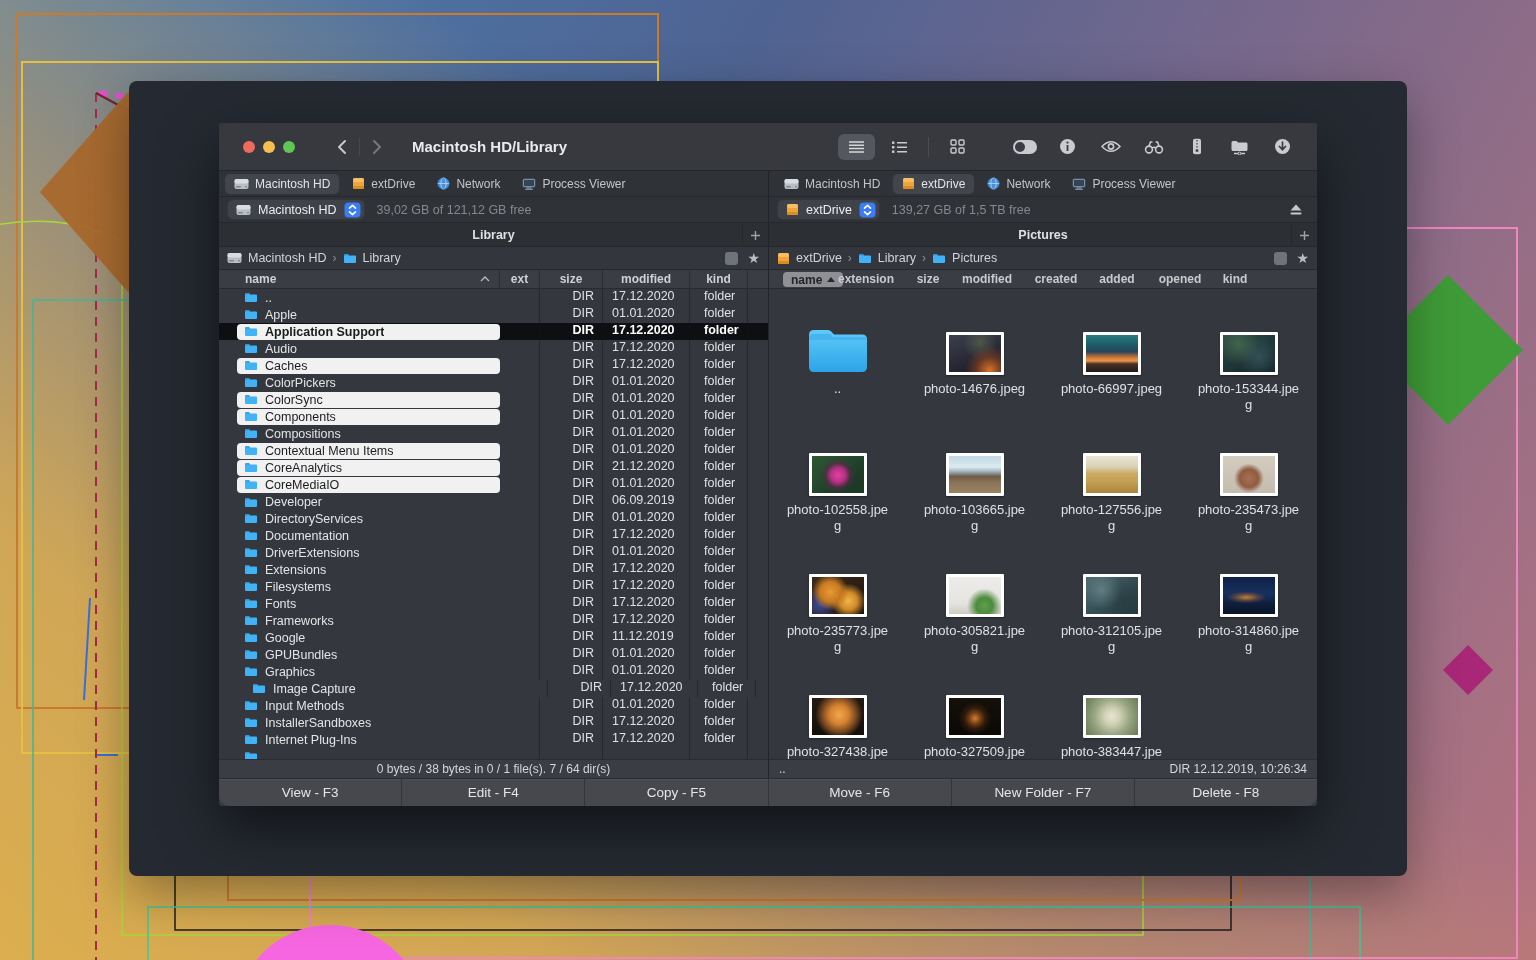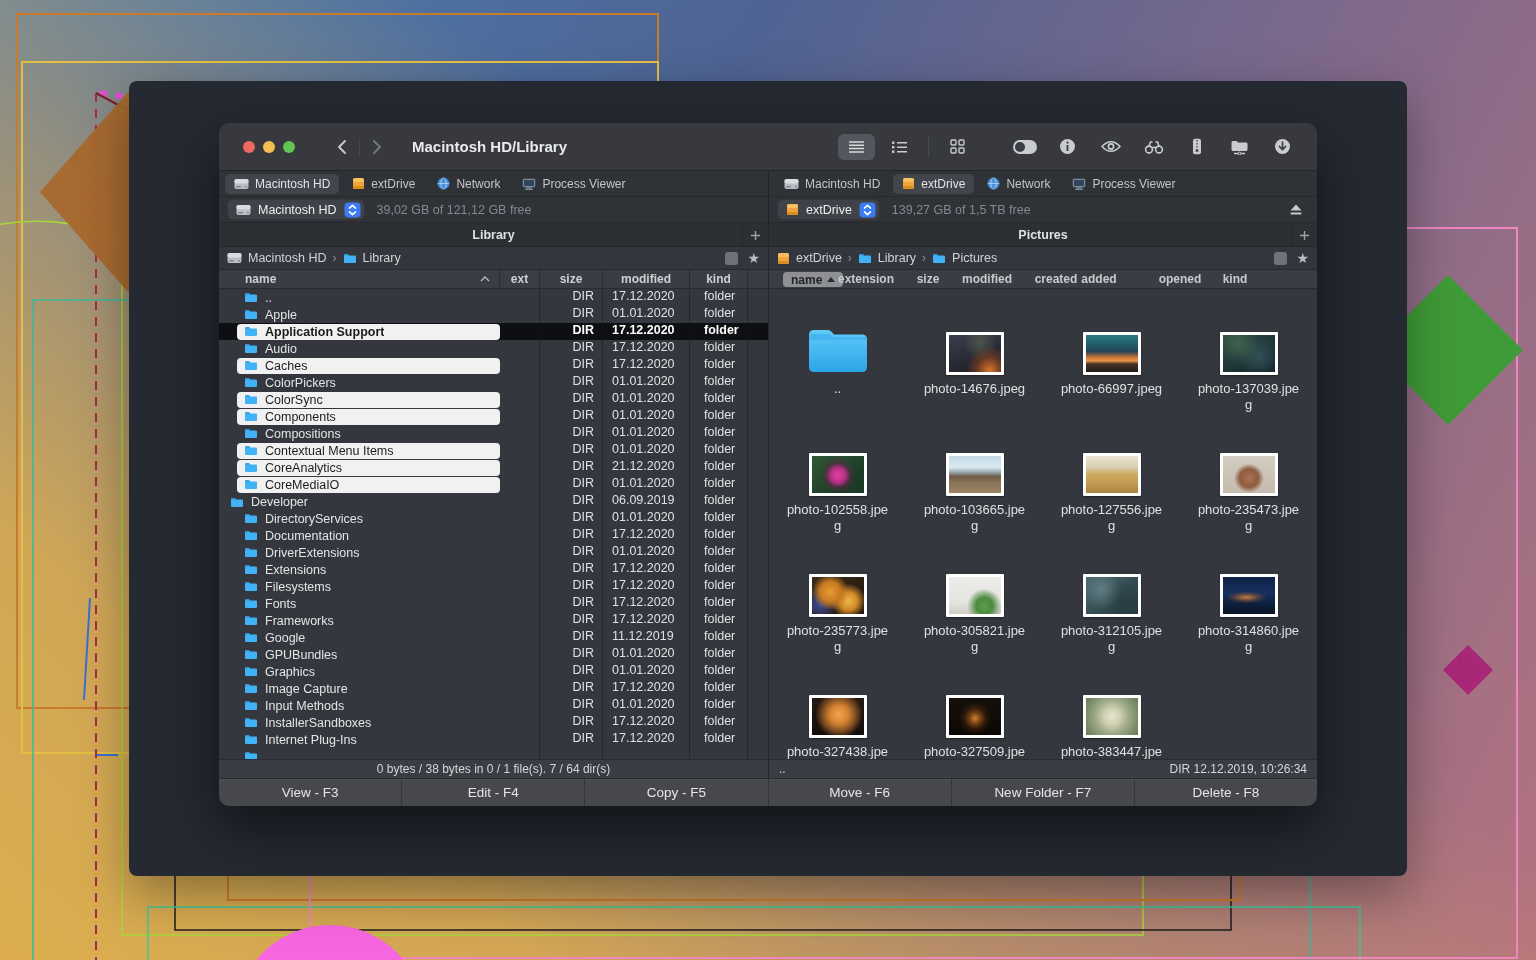--- a/index.html
+++ b/index.html
@@ -9,21 +9,21 @@
   body::before { content:""; position:absolute; inset:0;
          background:linear-gradient(38deg,#dcae4e 0%,rgba(219,171,80,.92) 20%,rgba(214,160,85,.55) 38%,rgba(210,150,90,0) 60%); }
   #shapes { position:absolute; left:0; top:0; }
 
   
   .frame { position:absolute; left:129px; top:81px; width:1278px; height:795px;
            background:#252a32; border-radius:8px; box-shadow:0 18px 50px rgba(0,0,0,.35); }
 
   
   .window { position:absolute; left:219px; top:123px; width:1098px; height:683px;
-            border-radius:12px; background:#34373d; box-shadow:0 22px 55px rgba(0,0,0,.55);
+            border-radius:2px; background:#34373d; box-shadow:0 22px 55px rgba(0,0,0,.55);
             color:#e3e4e6; font-size:12.5px; display:flex; flex-direction:column; }
 
   .titlebar { height:48px; flex:0 0 48px; background:#37393f; border-bottom:1px solid #232529;
               border-radius:10px 10px 0 0; display:flex; align-items:center; padding:0 16px; }
   .lights { display:flex; gap:8px; margin-left:8px; }
   .light { width:12px; height:12px; border-radius:50%; }
   .l-red{background:#ed6a5e;} .l-yellow{background:#f4bf4f;} .l-green{background:#61c554;}
   .navbtns { display:flex; align-items:center; margin-left:30px; gap:0; }
   .navbtn { width:34px; height:24px; display:flex; align-items:center; justify-content:center; }
   .nav-divider { width:1px; height:18px; background:#46484d; }
@@ -602,21 +602,21 @@
                 </span>
                 <span class="fname">CoreMediaIO</span>
               </div>
             </div>
             <div class="col-div" style="width: 40px; height: 17px;"></div>
             <div class="cval col-div" style="width: 63px; text-align: right; padding-left: 0px; padding-right: 8px;">DIR</div>
             <div class="cval col-div" style="width: 87px; text-align: left; padding-left: 9px; padding-right: 0px;">01.01.2020</div>
             <div class="cval col-div" style="width: 58px; text-align: left; padding-left: 14px; padding-right: 0px;">folder</div>
           </div>
           <div class="frow">
-            <div class="ncell" style="width: 281px; padding-left: 4px; align-items: flex-end;">
+            <div class="ncell" style="width: 281px; padding-left: 18px; align-items: flex-end;">
               <div class="pill">
                 <span style="display: flex;">
                   <svg width="14" height="11" viewBox="0 0 14 11">
                     <path d="M1 2.5 Q1 1.2 2.2 1.2 L5 1.2 L6.2 2.4 L12 2.4 Q13 2.4 13 3.5 L13 9 Q13 10 12 10 L2 10 Q1 10 1 9 Z" fill="#41b2f5"></path>
                     <path d="M1 2.5 Q1 1.2 2.2 1.2 L5 1.2 L6.2 2.4 L1 2.4 Z" fill="#2b97dd"></path>
                   </svg>
                 </span>
                 <span class="fname">Developer</span>
               </div>
             </div>
@@ -789,21 +789,21 @@
                 </span>
                 <span class="fname">Graphics</span>
               </div>
             </div>
             <div class="col-div" style="width: 40px; height: 17px;"></div>
             <div class="cval col-div" style="width: 63px; text-align: right; padding-left: 0px; padding-right: 8px;">DIR</div>
             <div class="cval col-div" style="width: 87px; text-align: left; padding-left: 9px; padding-right: 0px;">01.01.2020</div>
             <div class="cval col-div" style="width: 58px; text-align: left; padding-left: 14px; padding-right: 0px;">folder</div>
           </div>
           <div class="frow">
-            <div class="ncell" style="width: 281px; padding-left: 18px;">
+            <div class="ncell" style="width: 281px; padding-left: 18px; margin-left: 8px;">
               <div class="pill">
                 <span style="display: flex;">
                   <svg width="14" height="11" viewBox="0 0 14 11">
                     <path d="M1 2.5 Q1 1.2 2.2 1.2 L5 1.2 L6.2 2.4 L12 2.4 Q13 2.4 13 3.5 L13 9 Q13 10 12 10 L2 10 Q1 10 1 9 Z" fill="#41b2f5"></path>
                     <path d="M1 2.5 Q1 1.2 2.2 1.2 L5 1.2 L6.2 2.4 L1 2.4 Z" fill="#2b97dd"></path>
                   </svg>
                 </span>
                 <span class="fname">Image Capture</span>
               </div>
             </div>
@@ -1003,21 +1003,21 @@
         </div>
         <div class="colheaders">
           <div class="namepill">
             <span>name</span>
             <div class="tri-up"></div>
           </div>
           <span class="rch" style="left: 97px;">extension</span>
           <span class="rch" style="left: 159px;">size</span>
           <span class="rch" style="left: 218px;">modified</span>
           <span class="rch" style="left: 287px;">created</span>
-          <span class="rch" style="left: 330px;">added</span>
+          <span class="rch" style="left: 348px;">added</span>
           <span class="rch" style="left: 411px;">opened</span>
           <span class="rch" style="left: 466px;">kind</span>
         </div>
         <div class="grid">
           <div class="gcell">
             <div class="icon-wrap">
               <span style="display: flex;">
                 <svg width="64" height="50" viewBox="0 0 64 50">
                   <defs>
                     <linearGradient id="fg" x1="0" y1="0" x2="0" y2="1">
@@ -1047,21 +1047,21 @@
               </div>
             </div>
             <div class="glabel">photo-66997.jpeg</div>
           </div>
           <div class="gcell">
             <div class="icon-wrap">
               <div class="ph t3">
                 <div class="inner"></div>
               </div>
             </div>
-            <div class="glabel">photo-137039.jpeg</div>
+            <div class="glabel">photo-153344.jpeg</div>
           </div>
           <div class="gcell">
             <div class="icon-wrap">
               <div class="ph t4">
                 <div class="inner"></div>
               </div>
             </div>
             <div class="glabel">photo-102558.jpeg</div>
           </div>
           <div class="gcell">

